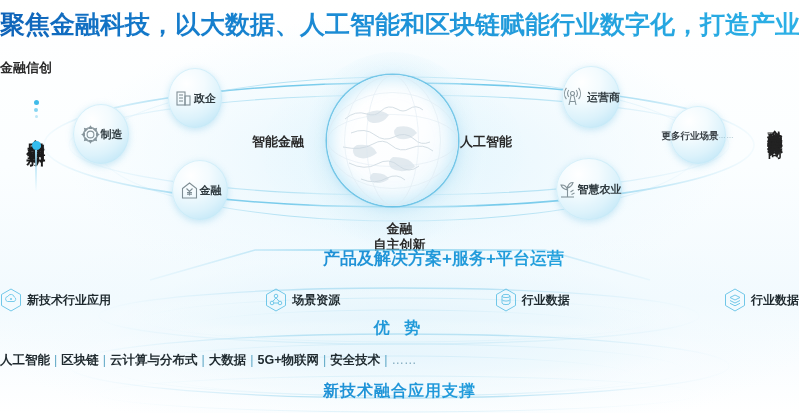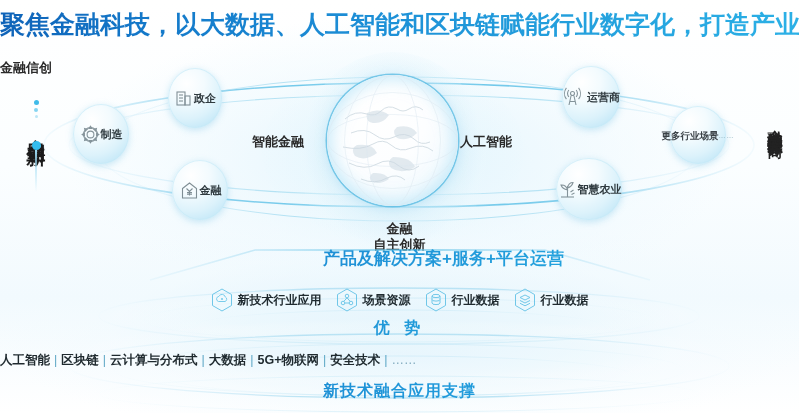--- a/index.html
+++ b/index.html
@@ -99,21 +99,21 @@
 
   .mid-blue{
     position:absolute;left:0;top:247px;width:799px;text-align:center;
     font-size:17px;font-weight:bold;white-space:nowrap;
     background:linear-gradient(90deg,#1577c8 0%,#1e8ed5 35%,#23a2dd 68%,#2bb2e6 100%);
     -webkit-background-clip:text;background-clip:text;color:transparent;padding-left:44px;-webkit-text-fill-color:transparent;
   }
 
   .adv-row{
     position:absolute;left:0;top:288px;width:799px;
-    display:flex;justify-content:center;align-items:center;gap:14px;
+    display:flex;justify-content:space-between;align-items:center;gap:14px;
   }
   .adv{display:flex;align-items:center;gap:5px;}
   .adv .hex{line-height:0;opacity:.9;}
   .adv .t{font-size:12px;color:#1f2a2f;font-weight:bold;white-space:nowrap;}
 
   .adv-title{
     position:absolute;left:0;top:318px;width:799px;text-align:center;
     font-size:16px;font-weight:bold;letter-spacing:5px;
     background:linear-gradient(90deg,#1878c9 0%,#22a0dc 60%,#2ab0e5 100%);
     -webkit-background-clip:text;background-clip:text;color:transparent;-webkit-text-fill-color:transparent;

